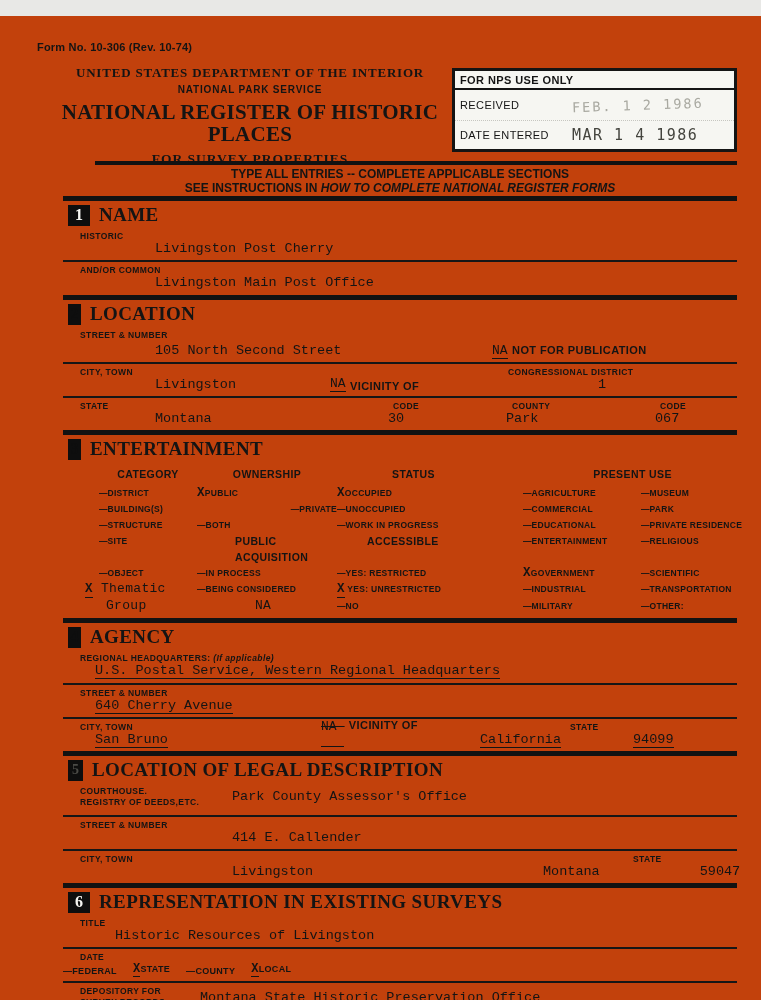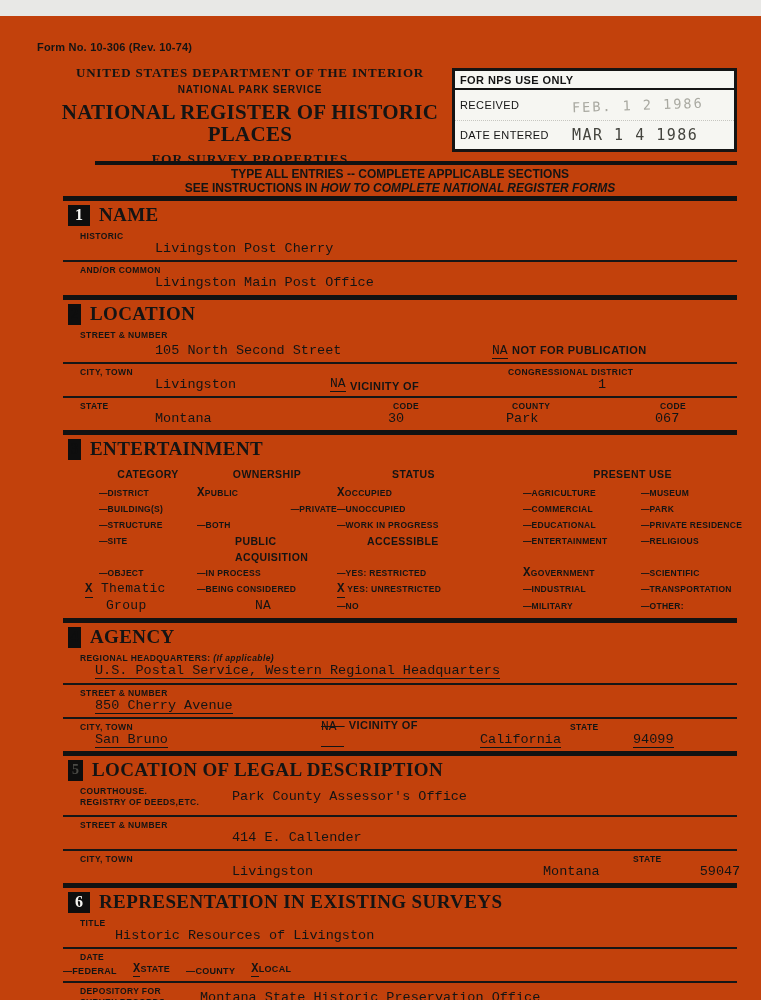--- a/index.html
+++ b/index.html
@@ -237,21 +237,21 @@
             <span class="num">4</span>
           </div>
         <div class="sec-title">AGENCY</div>
       </div>
       <div class="row" style="min-height:35px">
         <div class="flabel"><span>REGIONAL HEADQUARTERS:</span> <span style="font-style:italic">(If applicable)</span></div>
         <div class="fvalue pad-v4"><span class="u">U.S. Postal Service,  Western Regional Headquarters</span></div>
       </div>
       <div class="row" style="min-height:31px">
         <div class="flabel">STREET &amp; NUMBER</div>
-        <div class="fvalue pad-v4"><span class="u">850 Cherry Avenue</span></div>
+        <div class="fvalue pad-v4"><span class="u">640 Cherry Avenue</span></div>
       </div>
       <div class="row grid" style="grid-template-columns:225px 170px 1fr; min-height:31px; border-bottom:none">
         <div class="col">
           <div class="flabel">CITY, TOWN</div>
           <div class="fvalue pad-v4"><span class="u">San Bruno</span></div>
         </div>
         <div class="col" style="display:flex; padding:0 0 4px 33px">
           <span class="inline-na" style="text-decoration:line-through">NA—</span>&nbsp;<span class="small-tag">VICINITY OF</span>
         </div>
         <div class="col">

